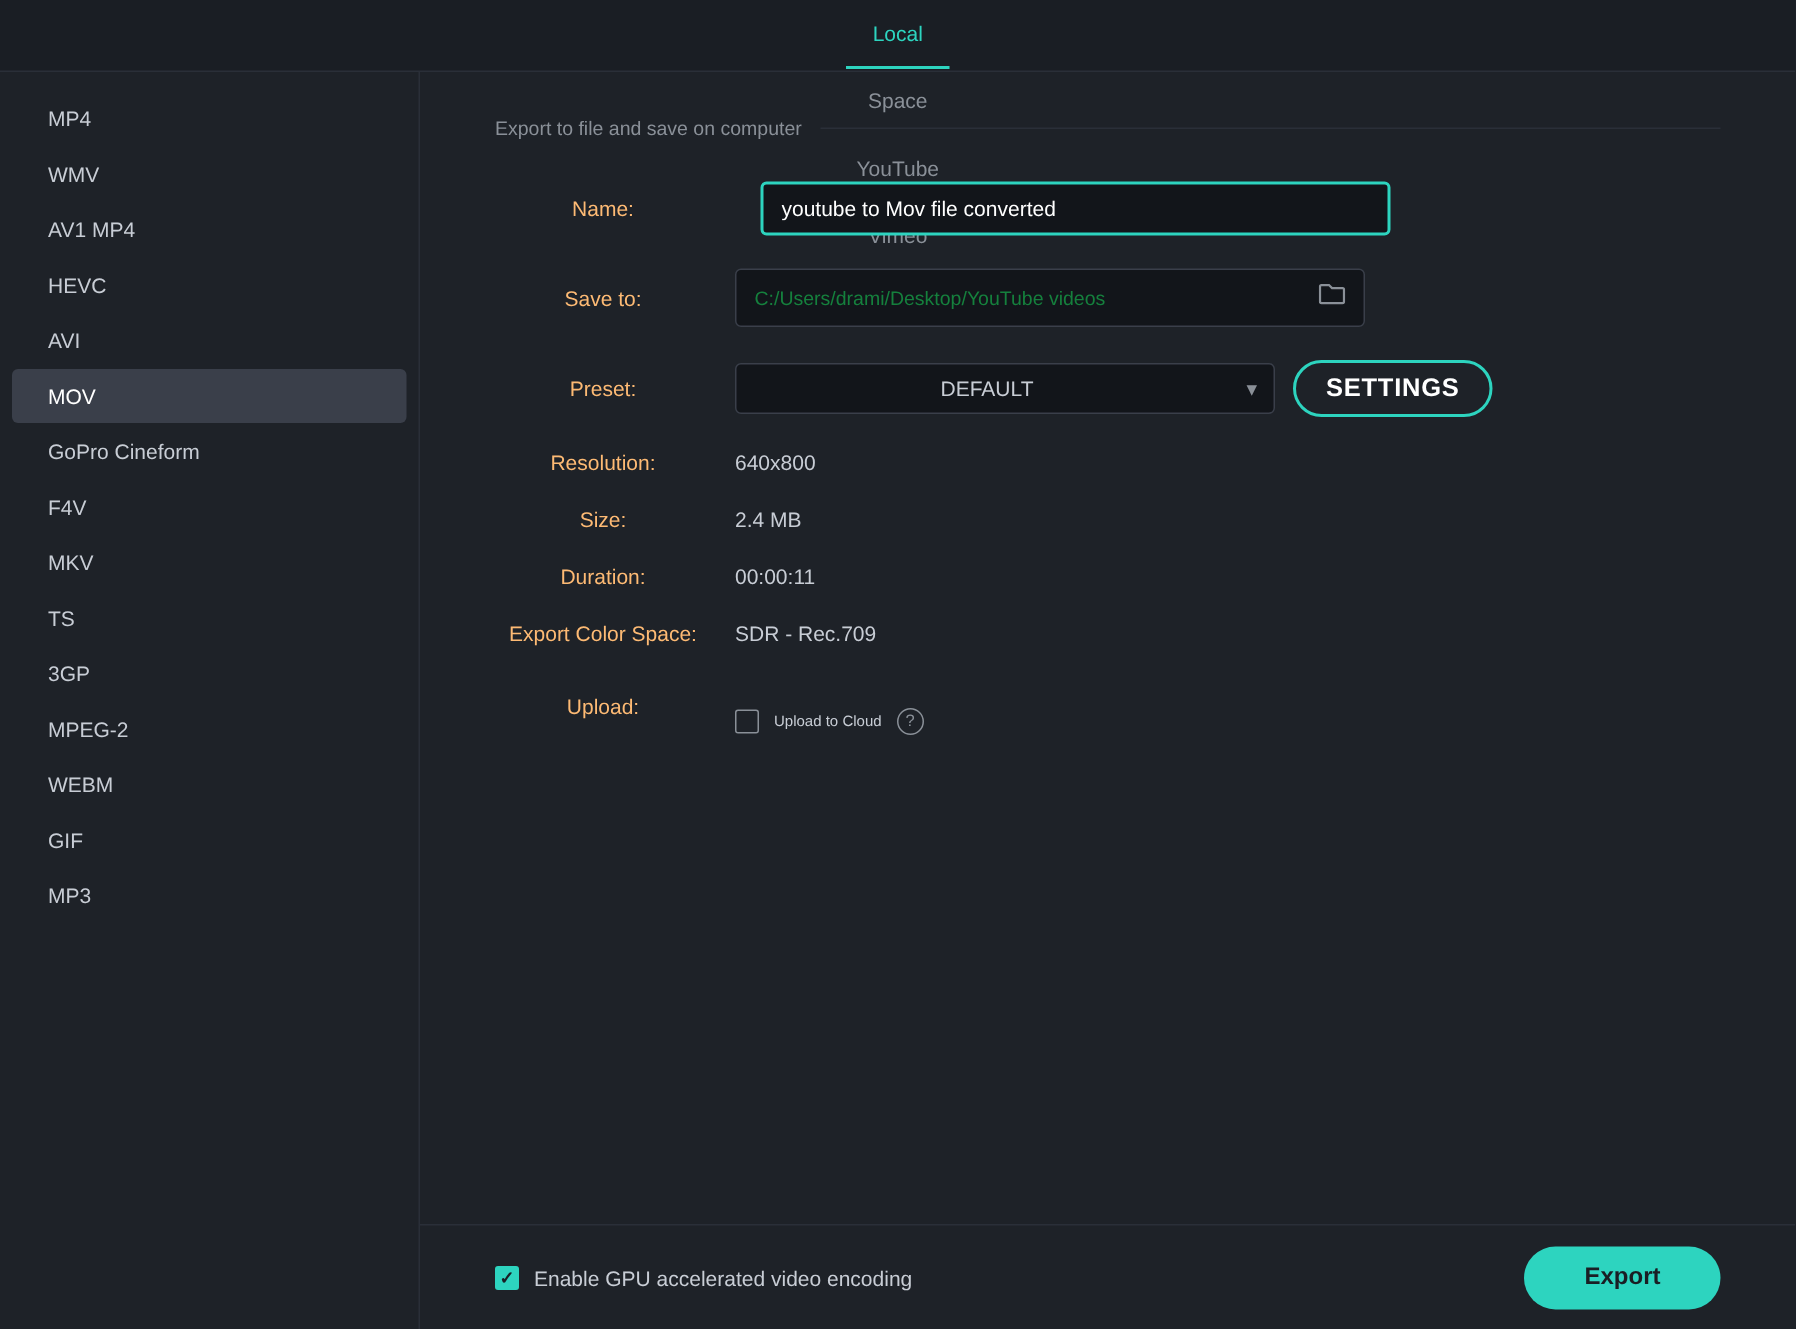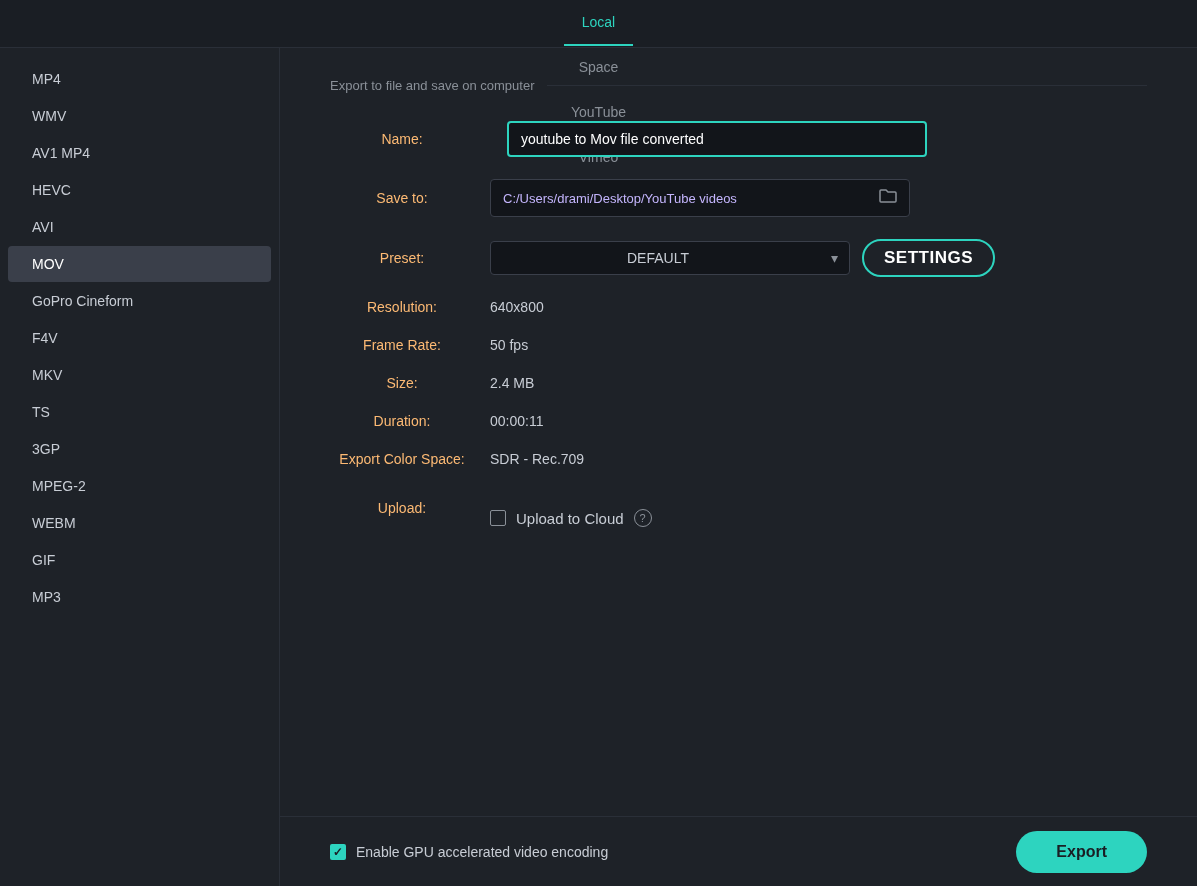--- a/index.html
+++ b/index.html
@@ -124,21 +124,21 @@
       align-items: center;
       background: #12151a;
       border: 1px solid #3a3f4a;
       border-radius: 4px;
       padding: 8px 12px;
       width: 420px;
       gap: 8px;
     }
     .save-to-path {
       flex: 1;
-      color: #c4b5fd;
+      color: #15803d;
       font-size: 13px;
     }
     .folder-icon {
       color: #8a9098;
       cursor: pointer;
       font-size: 16px;
     }
 
     
     .preset-row {
@@ -198,21 +198,21 @@
       width: 16px;
       height: 16px;
       border: 1px solid #8a9098;
       background: transparent;
       border-radius: 2px;
       cursor: pointer;
       flex-shrink: 0;
     }
     .upload-label {
       color: #c8cdd5;
-      font-size: 15px;
+      font-size: 10px;
     }
     .help-icon {
       width: 18px;
       height: 18px;
       border: 1px solid #8a9098;
       border-radius: 50%;
       display: flex;
       align-items: center;
       justify-content: center;
       font-size: 11px;
@@ -337,24 +337,20 @@
         </div>
         <button class="settings-btn">SETTINGS</button>
       </div>
     </div>
 
     <div class="form-row">
       <div class="form-label">Resolution:</div>
       <div class="form-value">640x800</div>
     </div>
 
-    <div class="form-row">
-      <div class="form-label">Frame Rate:</div>
-      <div class="form-value">50 fps</div>
-    </div>
 
     <div class="form-row">
       <div class="form-label">Size:</div>
       <div class="form-value">2.4 MB</div>
     </div>
 
     <div class="form-row">
       <div class="form-label">Duration:</div>
       <div class="form-value">00:00:11</div>
     </div>

